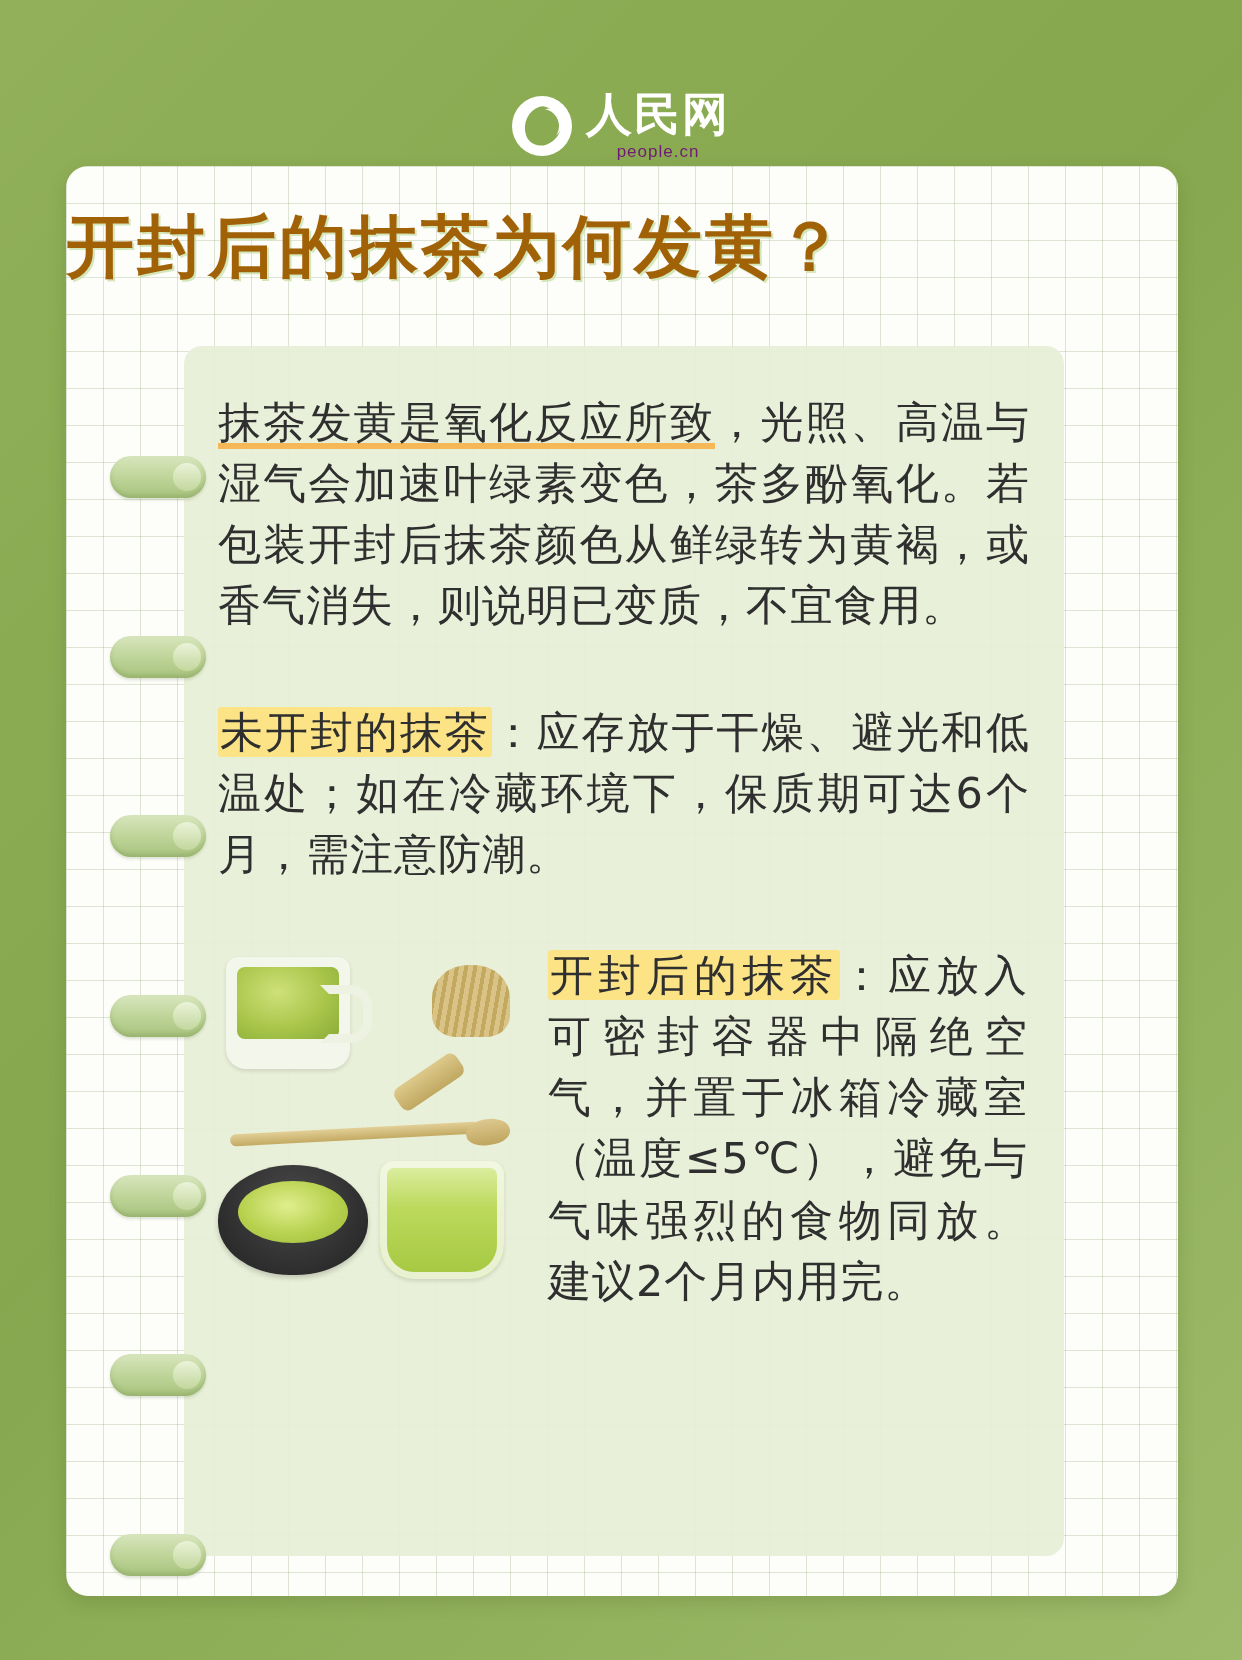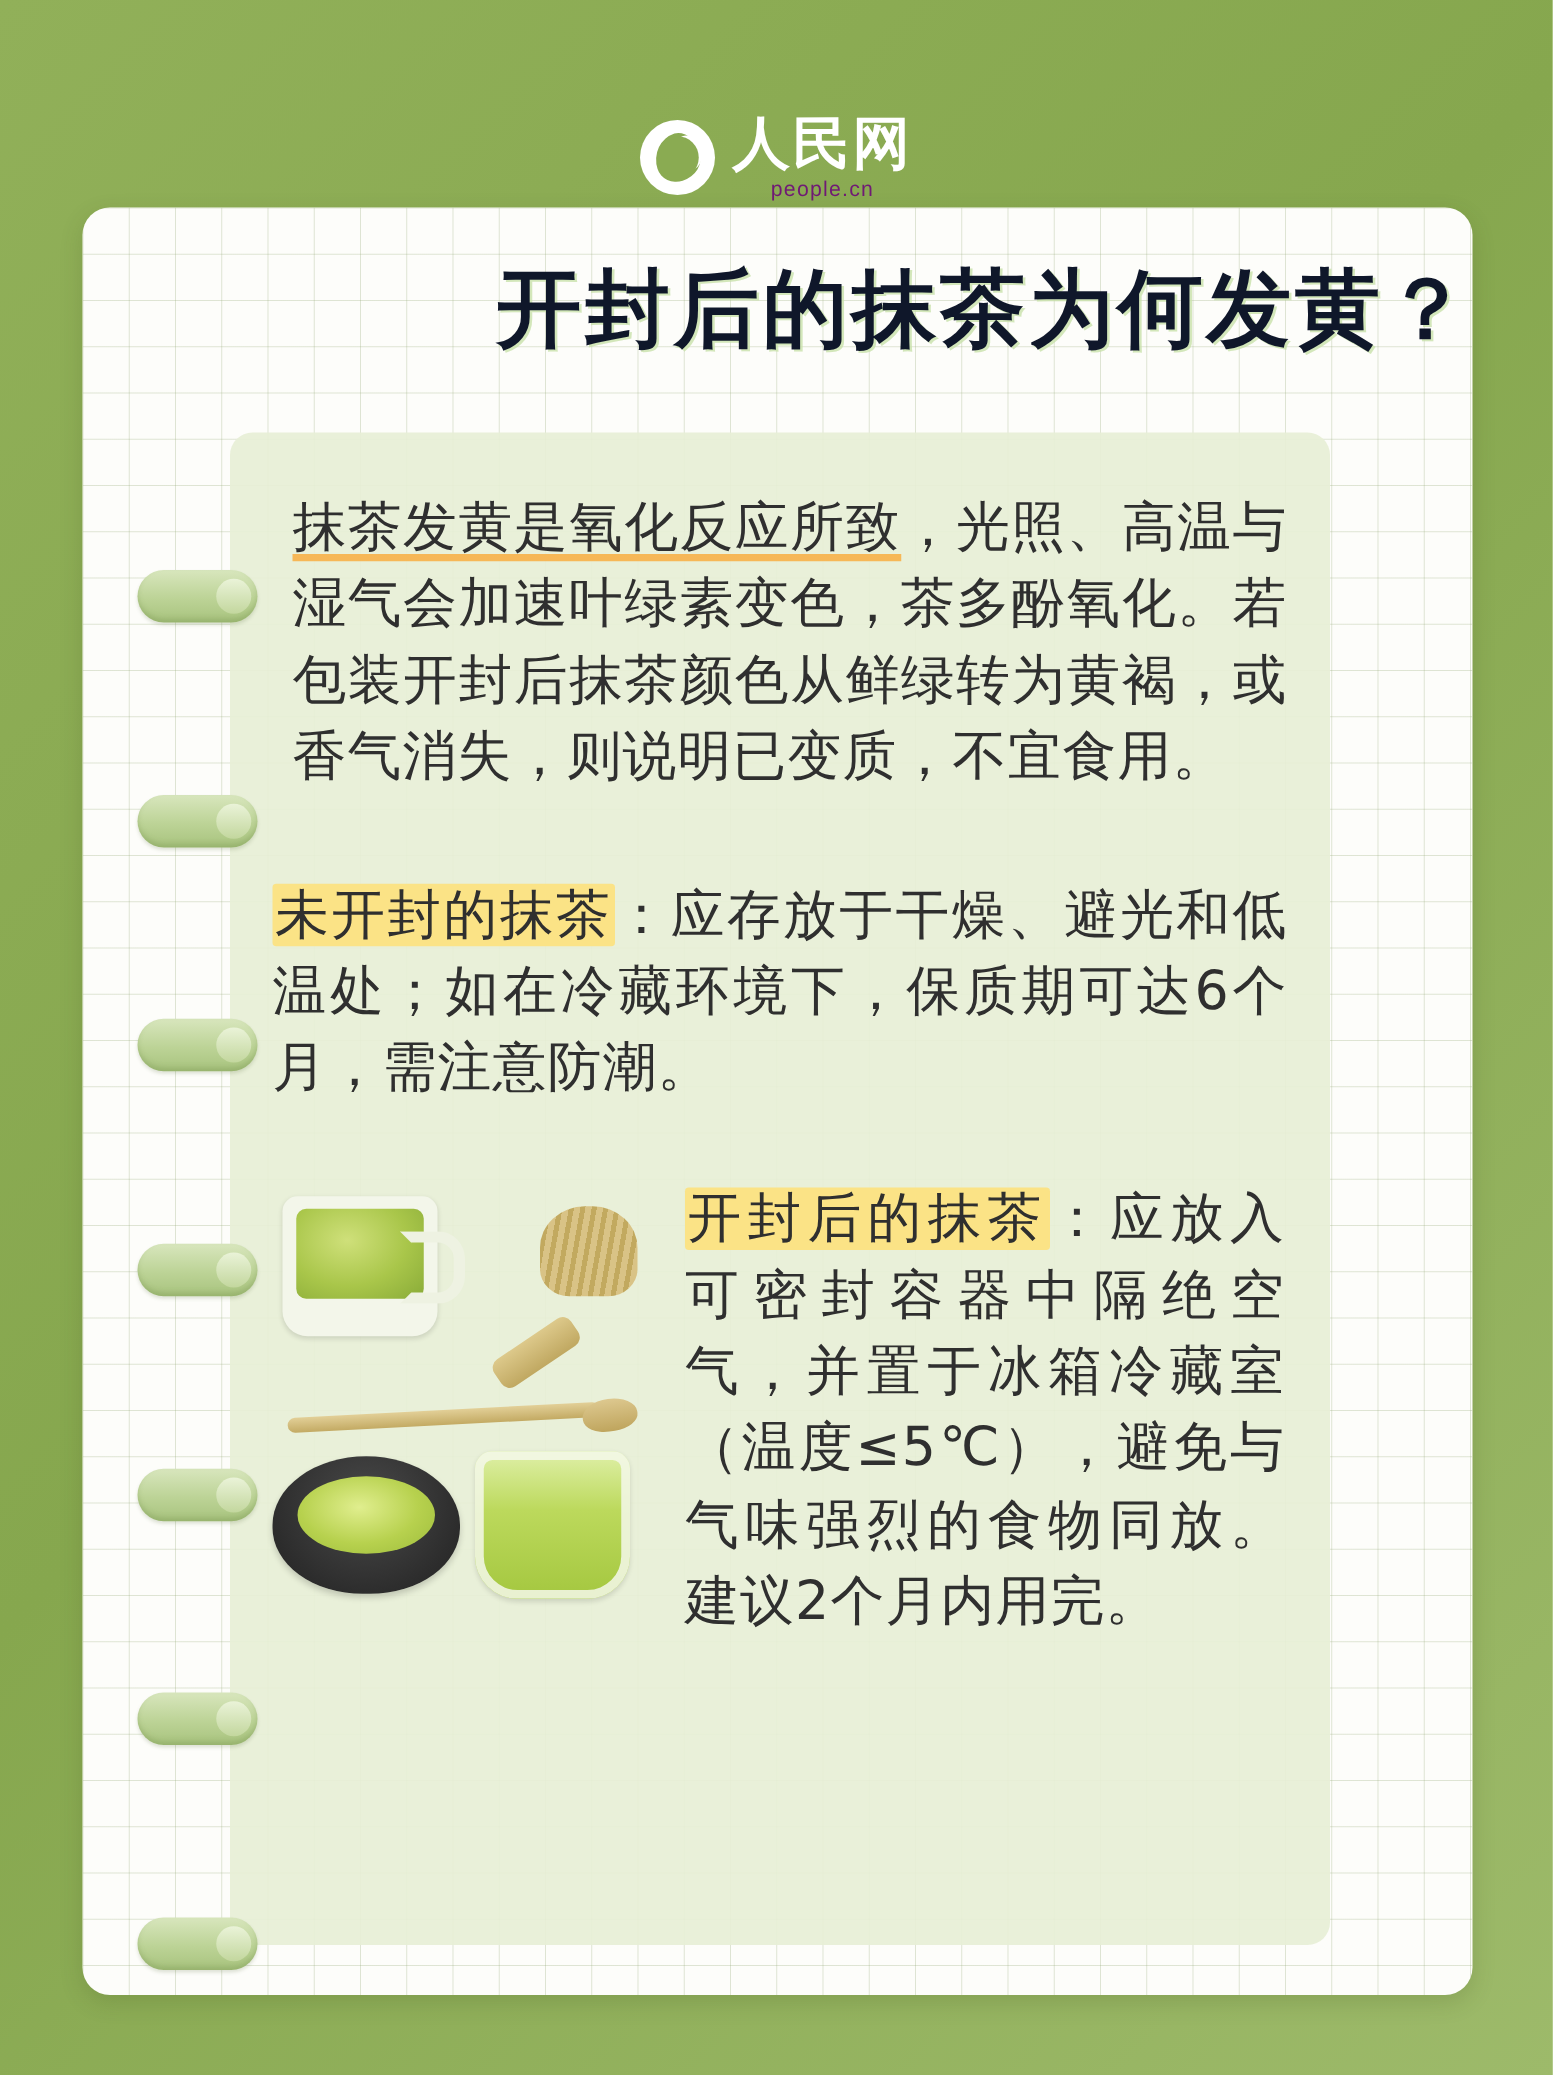--- a/index.html
+++ b/index.html
@@ -147,22 +147,22 @@
     border-radius: 50%;
     background: linear-gradient(180deg, #eaf3d8, #c3d79e);
   }
 
   
   .title {
     position: absolute;
     left: 0;
     top: 36px;
     width: 1112px;
-    text-align: right;
-    color: #0f172a;
+    text-align: left;
+    color: #a16207;
     font-size: 68px;
     font-weight: bold;
     letter-spacing: 3px;
     font-family: "DejaVu Sans", sans-serif;
     text-shadow: 2px 2px 0 rgba(200, 225, 170, 0.8);
     z-index: 4;
   }
 
   
   .card {
@@ -178,21 +178,21 @@
     padding: 46px 34px 30px 34px;
   }
   .para {
     color: #2f2f2f;
     font-size: 43px;
     line-height: 1.42;
     letter-spacing: 1px;
     text-align: justify;
     font-family: "DejaVu Sans", sans-serif;
   }
-  .para.p1 { margin: 0 0 66px 16px; }
+  .para.p1 { margin: 0 0 66px 0; }
   .para.p2 { margin: 16px 0 60px 0; }
 
   .hl-orange {
     position: relative;
     background: linear-gradient(to top, rgba(247, 180, 80, 0.95) 0 6px, transparent 6px);
     padding-bottom: 2px;
   }
   .hl-yellow {
     background: rgba(252, 226, 130, 0.95);
     border-radius: 3px;

